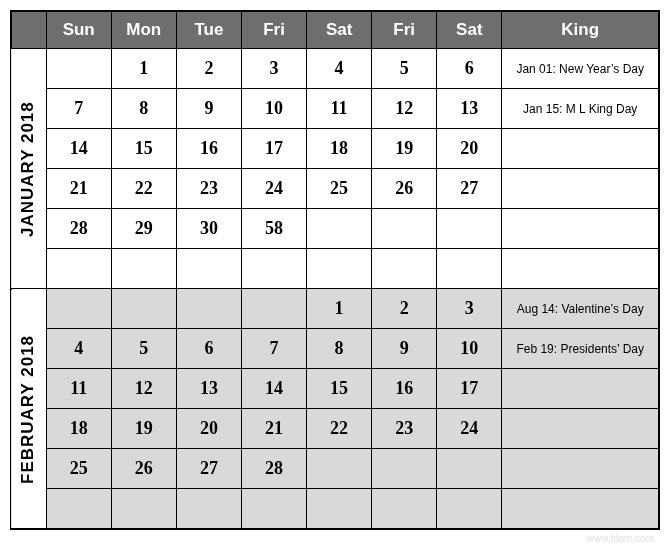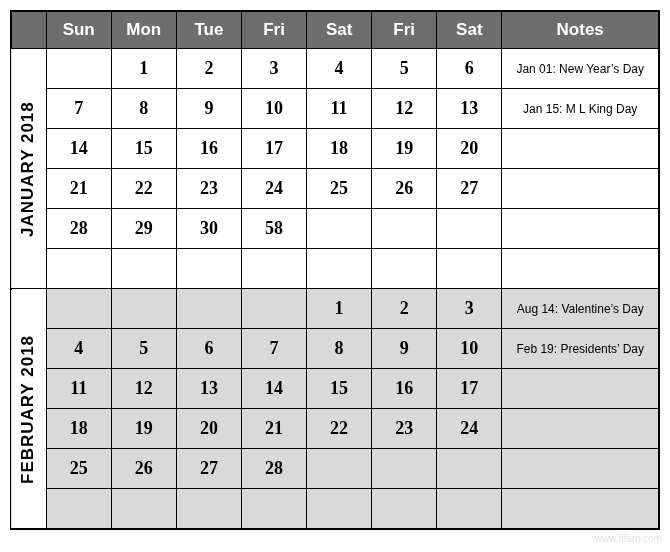--- a/index.html
+++ b/index.html
@@ -58,42 +58,42 @@
     text-align: left;
     padding: 0 6px;
     background: #fff;
     width: 152px;
     font-family: Verdana, Geneva, sans-serif;
     vertical-align: middle;
   }
   .shaded { background: #d9d9d9 !important; }
   .watermark {
     position: absolute;
-    right: 8px;
+    right: 16px;
     bottom: 8px;
     font-size: 10px;
     color: #e2e2e2;
     font-family: Arial, sans-serif;
   }
 </style>
 </head>
 <body>
 
 <table class="calendar">
   <thead>
     <tr class="header-row">
       <th class="spacer"></th>
       <th>Sun</th>
       <th>Mon</th>
       <th>Tue</th>
       <th>Fri</th>
       <th>Sat</th>
       <th>Fri</th>
       <th>Sat</th>
-      <th class="notes-header">Notes</th>
+      <th class="notes-header">King</th>
     </tr>
   </thead>
   <tbody id="calendar-body">
   <tr>
         <td class="month-label" rowspan="6">JANUARY 2018</td>
         <td class="day-cell"></td>
         <td class="day-cell">1</td>
         <td class="day-cell">2</td>
         <td class="day-cell">3</td>
         <td class="day-cell">4</td>

